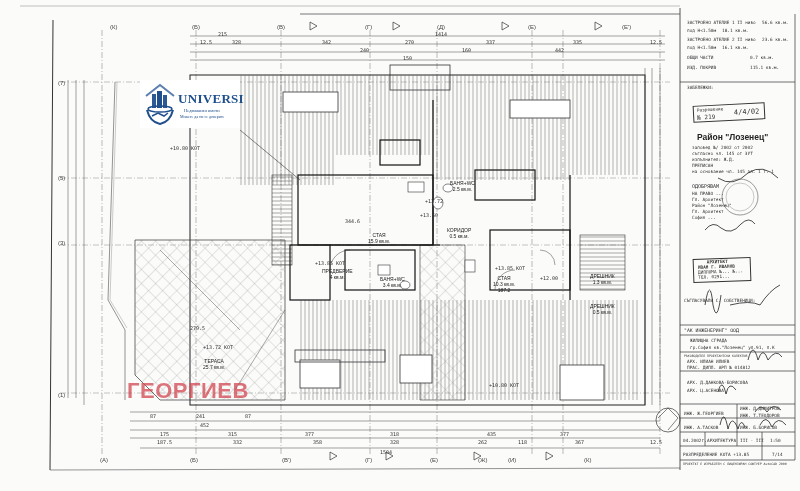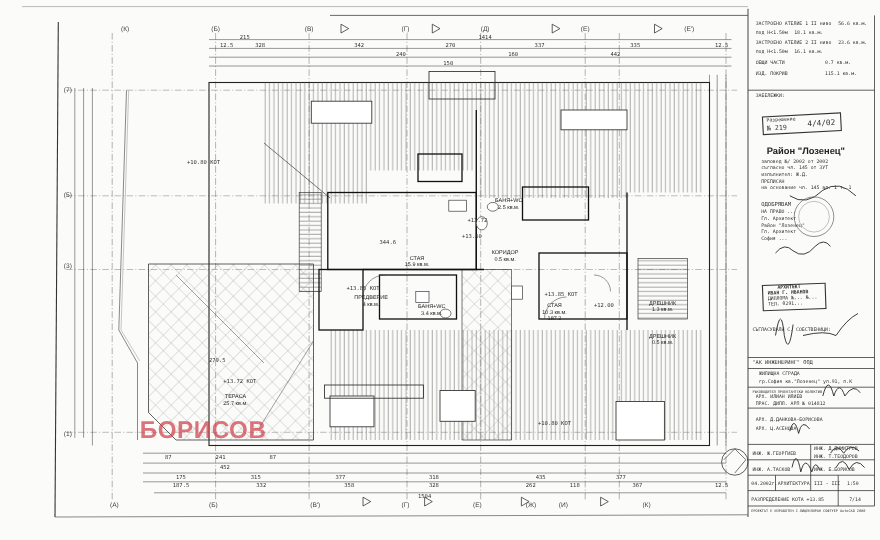--- a/index.html
+++ b/index.html
@@ -299,22 +299,36 @@
   <span class="txt" style="left:315px; top:260px;">+13.85 КОТ</span>
   <span class="txt" style="left:425px; top:198px;">+13.72</span>
   <span class="txt" style="left:420px; top:212px;">+13.50</span>
   <span class="txt" style="left:540px; top:275px;">+12.00</span>
   <span class="txt" style="left:495px; top:265px;">+13.85 КОТ</span>
   <span class="txt" style="left:489px; top:382px;">+10.80 КОТ</span>
   <span class="txt" style="left:203px; top:344px;">+13.72 КОТ</span>
   <span class="txt" style="left:345px; top:218px;">344.6</span>
   <span class="txt" style="left:190px; top:325px;">279.5</span>
 
-
-  <span class="wm-red">БОРИСОВ</span>
+  <div class="logo">
+    <svg class="logo-icon" viewBox="0 0 32 44">
+      <path d="M2 14 L16 3 L30 14" fill="none" stroke="#5a7fb0" stroke-width="2"></path>
+      <rect x="8" y="12" width="4" height="14" fill="#2d5a96"></rect>
+      <rect x="13" y="9" width="5" height="17" fill="#1f4f8c"></rect>
+      <rect x="19" y="13" width="4" height="13" fill="#2d5a96"></rect>
+      <ellipse cx="16" cy="27" rx="12" ry="3" fill="none" stroke="#1f4f8c" stroke-width="1.5"></ellipse>
+      <path d="M3 28 Q 6 40 16 42 Q 26 40 29 28" fill="none" stroke="#1f4f8c" stroke-width="2"></path>
+      <path d="M8 34 L14 31 L20 34 L24 31" fill="none" stroke="#1f4f8c" stroke-width="1.5"></path>
+    </svg>
+    <span class="logo-name">UNIVERSI</span>
+    <span class="logo-sub1">Недвижими имоти</span>
+    <span class="logo-sub2">Можете да ни се доверите</span>
+  </div>
+
+  <span class="wm-red">ГЕОРГИЕВ</span>
 
   <div>
 
     <span class="tb-line" style="left:687px; top:20px;">ЗАСТРОЕНО АТЕЛИЕ 1 II ниво</span>
     <span class="tb-line" style="left:762px; top:20px;">56.6 кв.м.</span>
     <span class="tb-line" style="left:687px; top:28px;">под Н&lt;1.50м</span>
     <span class="tb-line" style="left:722px; top:28px;">18.1 кв.м.</span>
     <span class="tb-line" style="left:687px; top:37px;">ЗАСТРОЕНО АТЕЛИЕ 2 II ниво</span>
     <span class="tb-line" style="left:762px; top:37px;">23.6 кв.м.</span>
     <span class="tb-line" style="left:687px; top:45px;">под Н&lt;1.50м</span>

